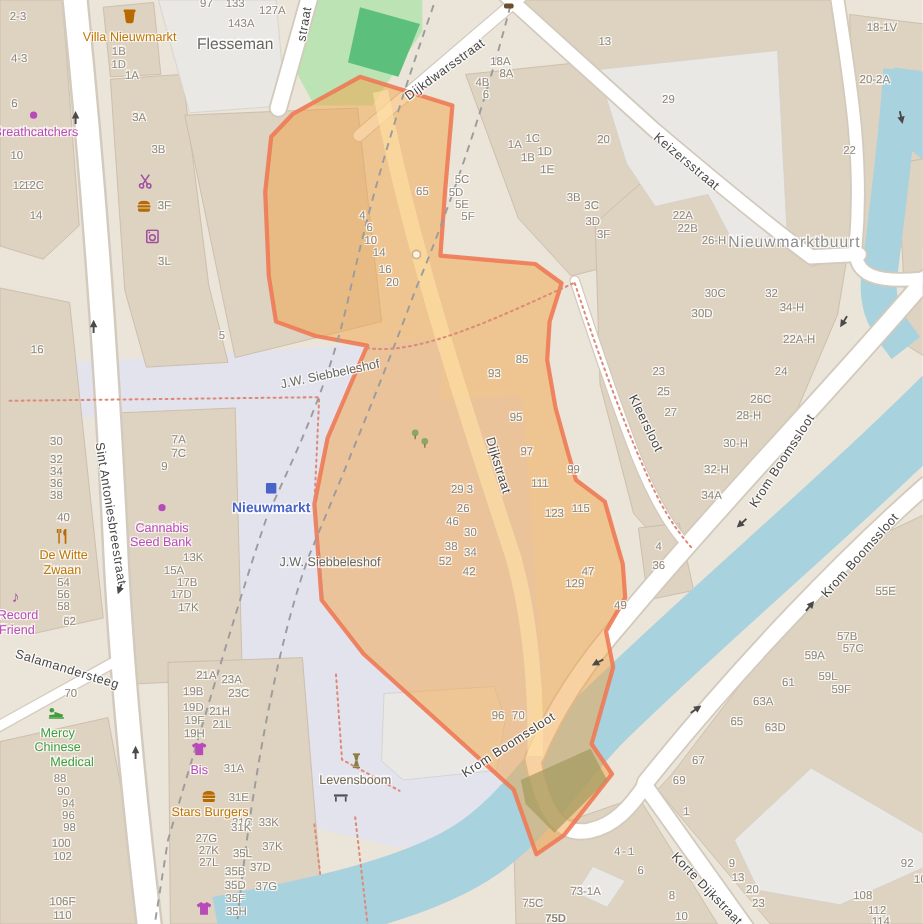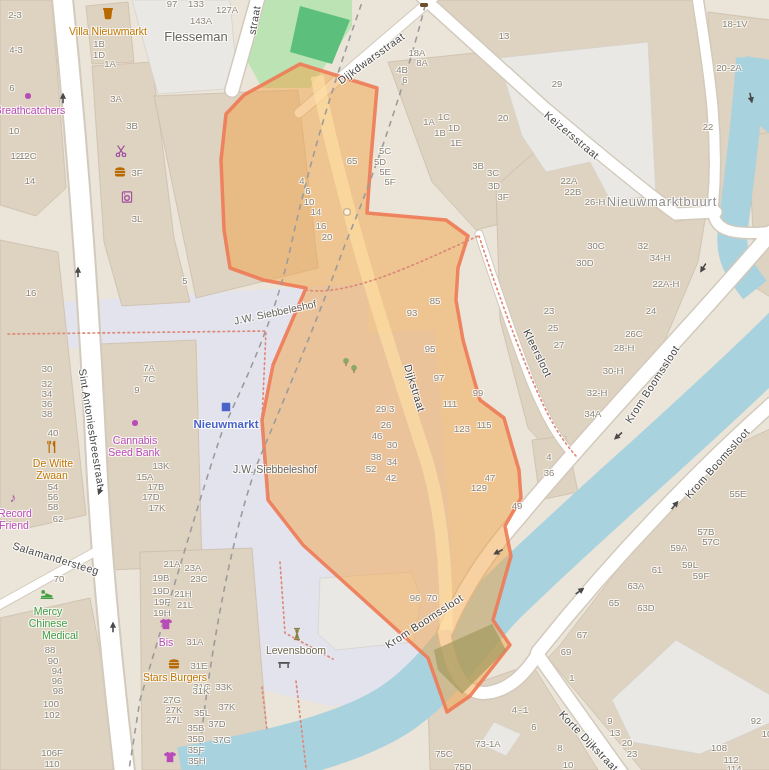--- a/index.html
+++ b/index.html
@@ -419,21 +419,21 @@
       <span class="lbl num" style="left: 560px; top: 747px; transform: translate(-50%, -50%) rotate(0deg);">8</span>
       <span class="lbl num" style="left: 568px; top: 764px; transform: translate(-50%, -50%) rotate(0deg);">10</span>
       <span class="lbl num" style="left: 756px; top: 720px; transform: translate(-50%, -50%) rotate(0deg);">92</span>
       <span class="lbl num" style="left: 767px; top: 733px; transform: translate(-50%, -50%) rotate(0deg);">10</span>
       <span class="lbl num" style="left: 719px; top: 747px; transform: translate(-50%, -50%) rotate(0deg);">108</span>
       <span class="lbl num" style="left: 731px; top: 759px; transform: translate(-50%, -50%) rotate(0deg);">112</span>
       <span class="lbl num" style="left: 734px; top: 768px; transform: translate(-50%, -50%) rotate(0deg);">114</span>
       <span class="lbl num" style="left: 520px; top: 710px; transform: translate(-50%, -50%) rotate(0deg); font-family: Liberation Mono, monospace;">4-1</span>
       <span class="lbl num" style="left: 488px; top: 743px; transform: translate(-50%, -50%) rotate(0deg);">73-1A</span>
       <span class="lbl num" style="left: 444px; top: 753px; transform: translate(-50%, -50%) rotate(0deg);">75C</span>
-      <span class="lbl num" style="left: 463px; top: 766px; transform: translate(-50%, -50%) rotate(0deg);">75D</span>
+      <span class="lbl num" style="left: 463px; top: 766px; transform: translate(-50%, -50%) rotate(0deg); font-weight: bold;">75D</span>
       <span class="lbl num" style="left: 352px; top: 160px; transform: translate(-50%, -50%) rotate(0deg);">65</span>
       <span class="lbl num" style="left: 302px; top: 180px; transform: translate(-50%, -50%) rotate(0deg);">4</span>
       <span class="lbl num" style="left: 308px; top: 190px; transform: translate(-50%, -50%) rotate(0deg);">6</span>
       <span class="lbl num" style="left: 309px; top: 201px; transform: translate(-50%, -50%) rotate(0deg);">10</span>
       <span class="lbl num" style="left: 316px; top: 211px; transform: translate(-50%, -50%) rotate(0deg);">14</span>
       <span class="lbl num" style="left: 321px; top: 225px; transform: translate(-50%, -50%) rotate(0deg);">16</span>
       <span class="lbl num" style="left: 327px; top: 236px; transform: translate(-50%, -50%) rotate(0deg);">20</span>
       <span class="lbl num" style="left: 435px; top: 300px; transform: translate(-50%, -50%) rotate(0deg);">85</span>
       <span class="lbl num" style="left: 412px; top: 312px; transform: translate(-50%, -50%) rotate(0deg);">93</span>
       <span class="lbl num" style="left: 430px; top: 348px; transform: translate(-50%, -50%) rotate(0deg);">95</span>

